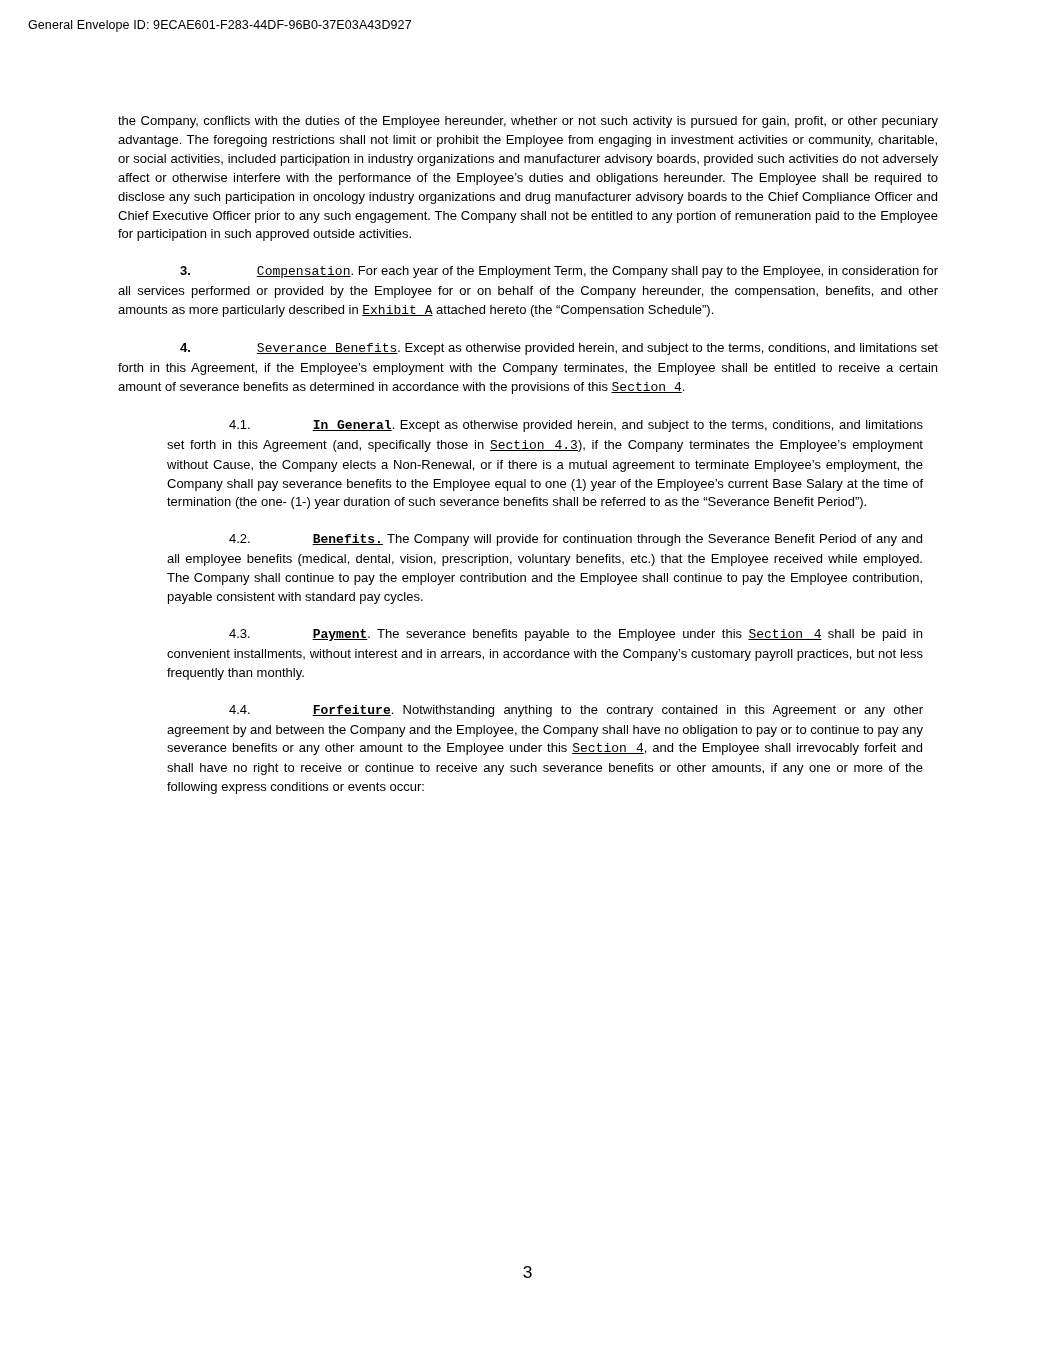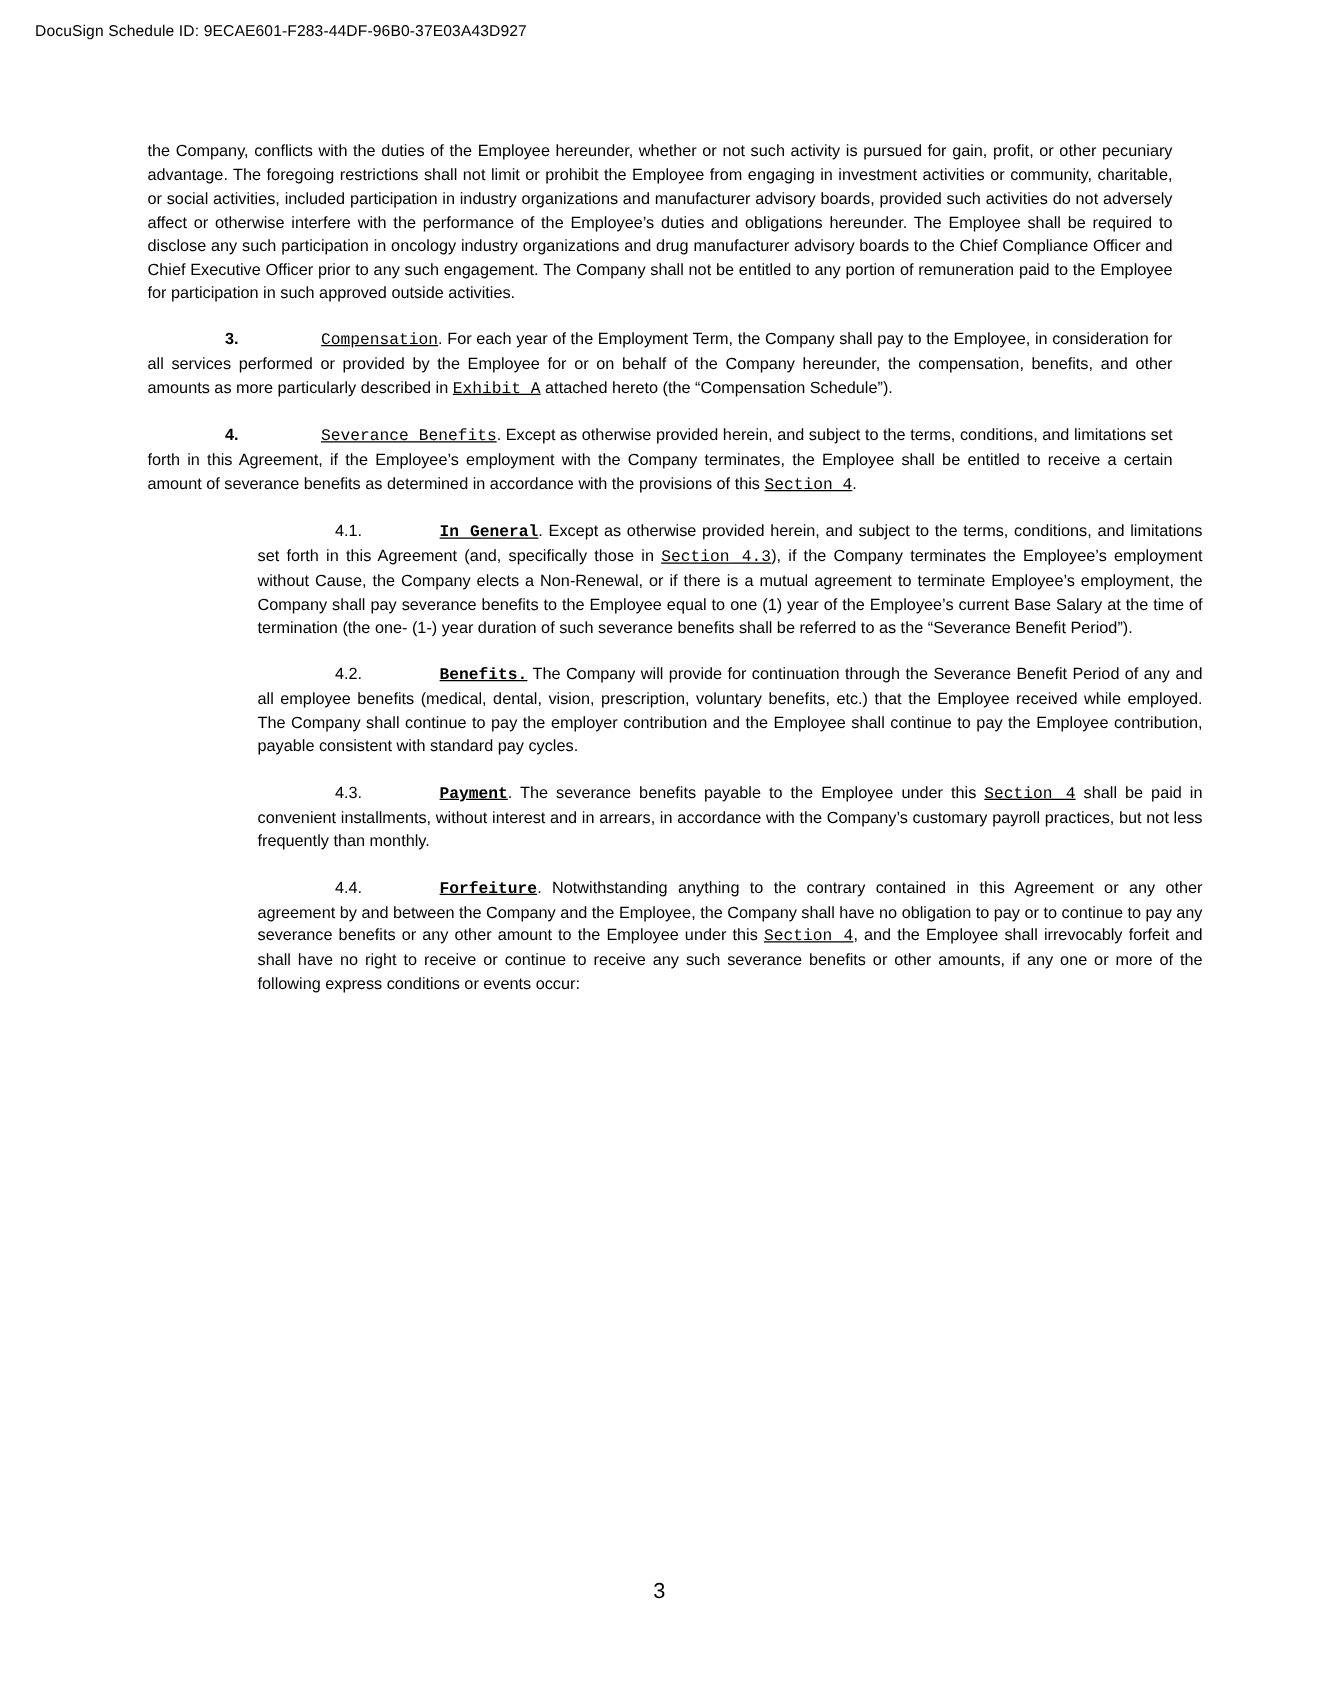--- a/index.html
+++ b/index.html
@@ -39,21 +39,21 @@
   }
   p {
     margin: 0 0 18px 0;
     font-size: 13px;
     line-height: 1.455;
     text-align: justify;
     text-justify: inter-word;
     hyphens: none;
   }
   p.indent-block {
-    margin-left: 88px;
+    margin-left: 49px;
     width: 756px;
   }
   .u {
     text-decoration: underline;
     font-family: Liberation Mono, monospace;
   }
   .b {
     font-weight: bold;
   }
   .numtab {
@@ -75,21 +75,21 @@
     width: 1055px;
     text-align: center;
     font-size: 17.4px;
   }
 </style>
 </head>
 <body>
 
 <div class="page">
 
-  <div class="envelope-id">DocuSign Schedule ID: 9ECAE601-F283-44DF-96B0-37E03A43D927</div>
+  <div class="envelope-id">General Envelope ID: 9ECAE601-F283-44DF-96B0-37E03A43D927</div>
 
   <div class="content">
 
     <p>the Company, conflicts with the duties of the Employee hereunder, whether or not such activity is pursued for gain, profit, or other pecuniary advantage.  The foregoing restrictions shall not limit or prohibit the Employee from engaging in investment activities or community, charitable, or social activities, included participation in industry organizations and manufacturer advisory boards, provided such activities do not adversely affect or otherwise interfere with the performance of the Employee’s duties and obligations hereunder.  The Employee shall be required to disclose any such participation in oncology industry organizations and drug manufacturer advisory boards to the Chief Compliance Officer and Chief Executive Officer prior to any such engagement.  The Company shall not be entitled to any portion of remuneration paid to the Employee for participation in such approved outside activities.</p>
 
     <p>
       <span class="lead"></span><span class="b">3.</span><span class="numtab"></span><span class="u">Compensation</span><span>.  For each year of the Employment Term, the Company shall pay to the Employee, in consideration for all services performed or provided by the Employee for or on behalf of the Company hereunder, the compensation, benefits, and other amounts as more particularly described in </span><span class="u">Exhibit A</span><span> attached hereto (the “Compensation Schedule”).</span>
     </p>
 
     <p>

